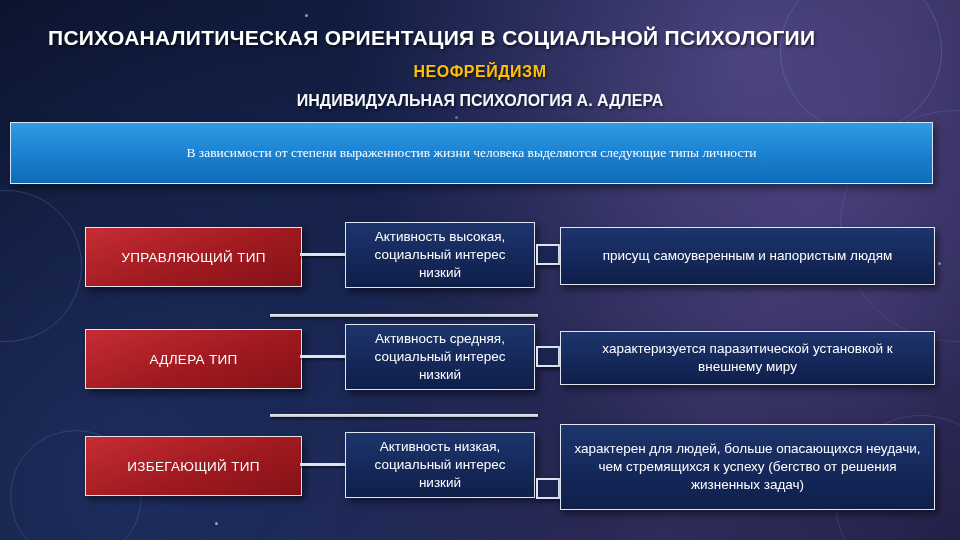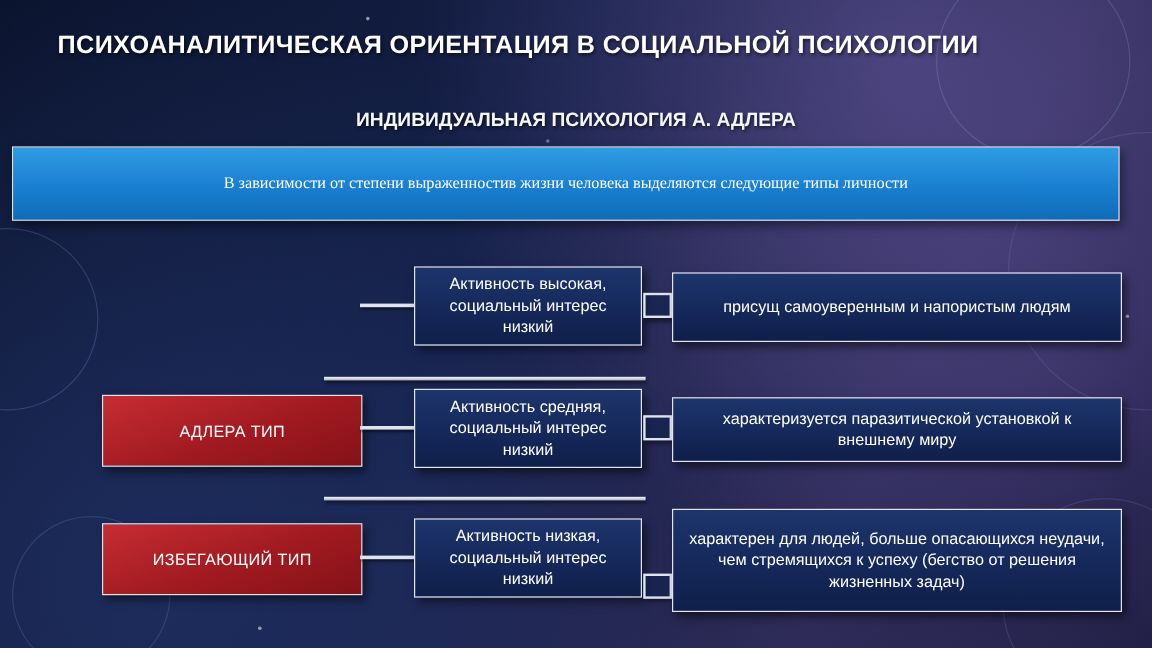--- a/index.html
+++ b/index.html
@@ -83,27 +83,31 @@
   <div class="decor" style="left:10px;top:430px;width:130px;height:130px;border-color:rgba(150,175,235,.18);"></div>
   <div class="decor" style="left:130px;top:450px;width:44px;height:44px;"></div>
   <div class="decor" style="left:835px;top:415px;width:170px;height:170px;border-color:rgba(150,175,235,.16);"></div>
   <div class="dot" style="left:305px;top:14px;"></div>
   <div class="dot" style="left:665px;top:40px;"></div>
   <div class="dot" style="left:938px;top:262px;"></div>
   <div class="dot" style="left:215px;top:522px;"></div>
   <div class="dot" style="left:455px;top:116px;opacity:.35;"></div>
 
   <div class="title">ПСИХОАНАЛИТИЧЕСКАЯ ОРИЕНТАЦИЯ В СОЦИАЛЬНОЙ ПСИХОЛОГИИ</div>
+  <div class="subtitle">НЕОФРЕЙДИЗМ</div>
   <div class="section">ИНДИВИДУАЛЬНАЯ ПСИХОЛОГИЯ А. АДЛЕРА</div>
 
   <div class="banner">
     <div>В зависимости от степени выраженности</div>
     <div>в жизни человека выделяются следующие типы личности</div>
   </div>
 
+  <div class="type-box" style="top:227px;">
+    <span>УПРАВЛЯЮЩИЙ ТИП</span>
+  </div>
   <div class="conn-line" style="left:300px;top:253px;width:45px;"></div>
   <div class="activity-box" style="top:222px;">
     <span>Активность высокая, социальный интерес низкий</span>
   </div>
   <div class="conn-box" style="left:536px;top:244px;"></div>
   <div class="desc-box" style="top:227px;height:58px;">
     <span>присущ самоуверенным и напористым людям</span>
   </div>
 
   <div class="divider" style="top:314px;"></div>

